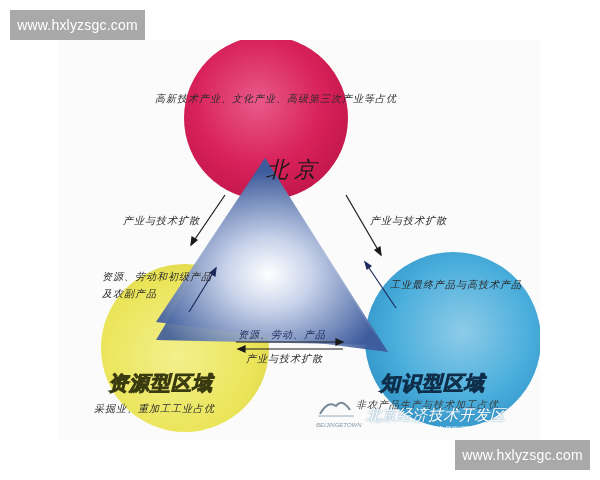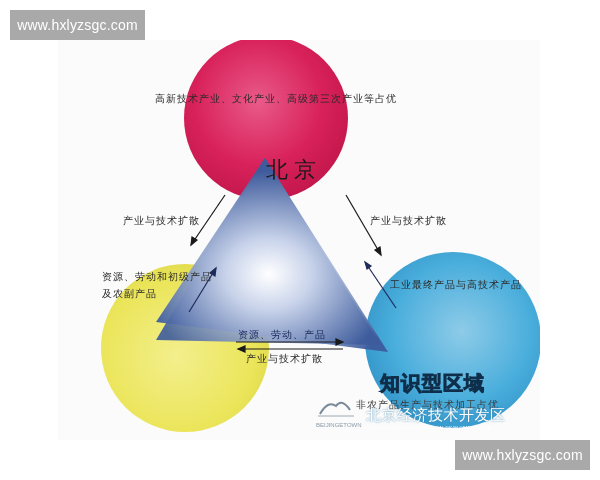--- a/index.html
+++ b/index.html
@@ -4,21 +4,21 @@
 <style>
   html, body { margin:0; padding:0; }
   body { width:600px; height:480px; background:#ffffff; position:relative; overflow:hidden;
          font-family:"DejaVu Serif", serif; }
   .wm { position:absolute; background:#a9a9a9; color:#ffffff; font-family:"Liberation Sans", sans-serif;
         font-size:14px; display:flex; align-items:center; justify-content:center; letter-spacing:0.2px; }
   .wm-top { left:10px; top:10px; width:135px; height:30px; }
   .wm-bot { left:455px; top:440px; width:135px; height:30px; }
   .panel { position:absolute; left:58px; top:40px; width:482px; height:400px; background:#fbfbfb; }
   svg.diagram { position:absolute; left:0; top:0; }
-  .lbl { position:absolute; white-space:nowrap; color:#2a2a2a; }
+  .lbl { position:absolute; white-space:nowrap; color:#2a2a2a;font-style:italic; }
   .small { font-size:10px; letter-spacing:1px; }
   .city { font-size:22px; color:#1a1a1a; letter-spacing:6px; font-family:"DejaVu Serif", serif; }
   .region { font-size:20px; font-weight:bold; letter-spacing:1px; font-family:"DejaVu Sans", sans-serif; }
   .region-bj { color:#b0204a; -webkit-text-stroke:1px #3a0a18; }
   .region-hb { color:#e8e070; -webkit-text-stroke:1px #3a3a10; }
   .region-tj { color:#4aa8d8; -webkit-text-stroke:1px #0e2e4a; }
   .logo-text { font-family:"DejaVu Sans", sans-serif; font-size:15px; color:#ffffff; letter-spacing:0.5px;
                text-shadow:0 0 2px #3a7fa8; }
   .logo-sub { font-family:"Liberation Sans", sans-serif; font-size:4px; color:#ffffff; letter-spacing:0.2px; }
   .logo-left { font-family:"Liberation Sans", sans-serif; font-size:6px; color:#8a9aa8; }
@@ -84,20 +84,22 @@
 
   <div class="lbl small" style="left:97px; top:52px;">高新技术产业、文化产业、高级第三次产业等占优</div>
   <div class="lbl city" style="left:208px; top:115px;">北京</div>
 
   <div class="lbl small" style="left:65px; top:174px;">产业与技术扩散</div>
   <div class="lbl small" style="left:28px; top:228px; width:110px; white-space:normal; line-height:17px;margin-left:16px;">资源、劳动和初级产品及农副产品</div>
 
   <div class="lbl small" style="left:312px; top:174px;">产业与技术扩散</div>
   <div class="lbl small" style="left:332px; top:238px;">工业最终产品与高技术产品</div>
 
+  <div class="lbl region region-hb" style="left:50px; top:330px;">资源型区域</div>
+  <div class="lbl small" style="left:36px; top:362px;">采掘业、重加工工业占优</div>
 
   <div class="lbl small" style="left:180px; top:288px; color:#1a2a5a;">资源、劳动、产品</div>
   <div class="lbl small" style="left:188px; top:312px;">产业与技术扩散</div>
 
   <div class="lbl region region-tj" style="left:322px; top:330px;">知识型区域</div>
   <div class="lbl small" style="left:298px; top:358px; color:#3a3a3a;">非农产品生产与技术加工占优</div>
 
   <div class="lbl" style="left:258px; top:356px; width:40px; height:34px;">
     <svg width="40" height="22" viewBox="0 0 40 22">
       <path d="M4 18 Q12 4 20 10 Q26 2 34 14" stroke="#7a8a98" stroke-width="2" fill="none"></path>

